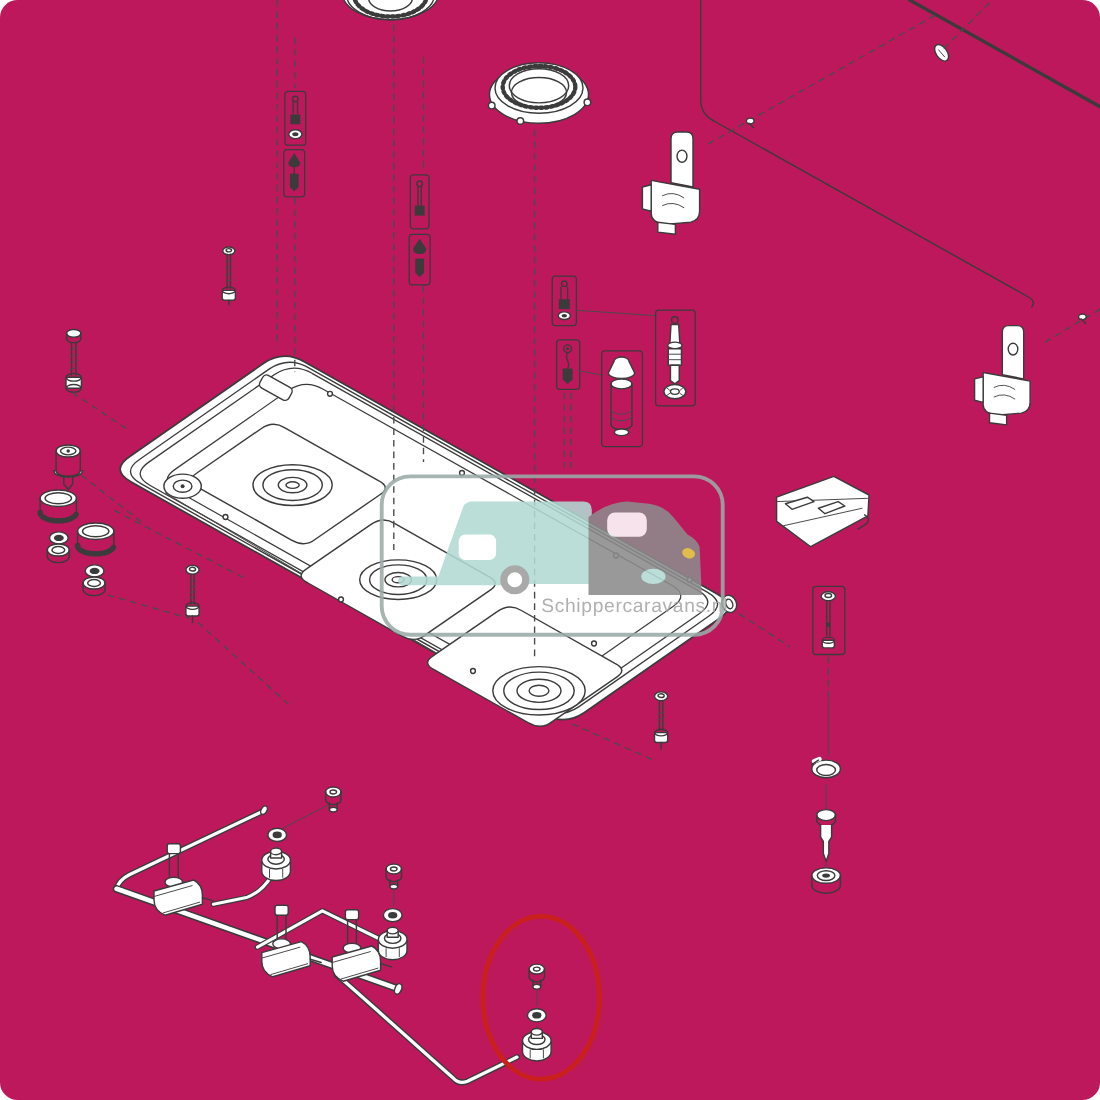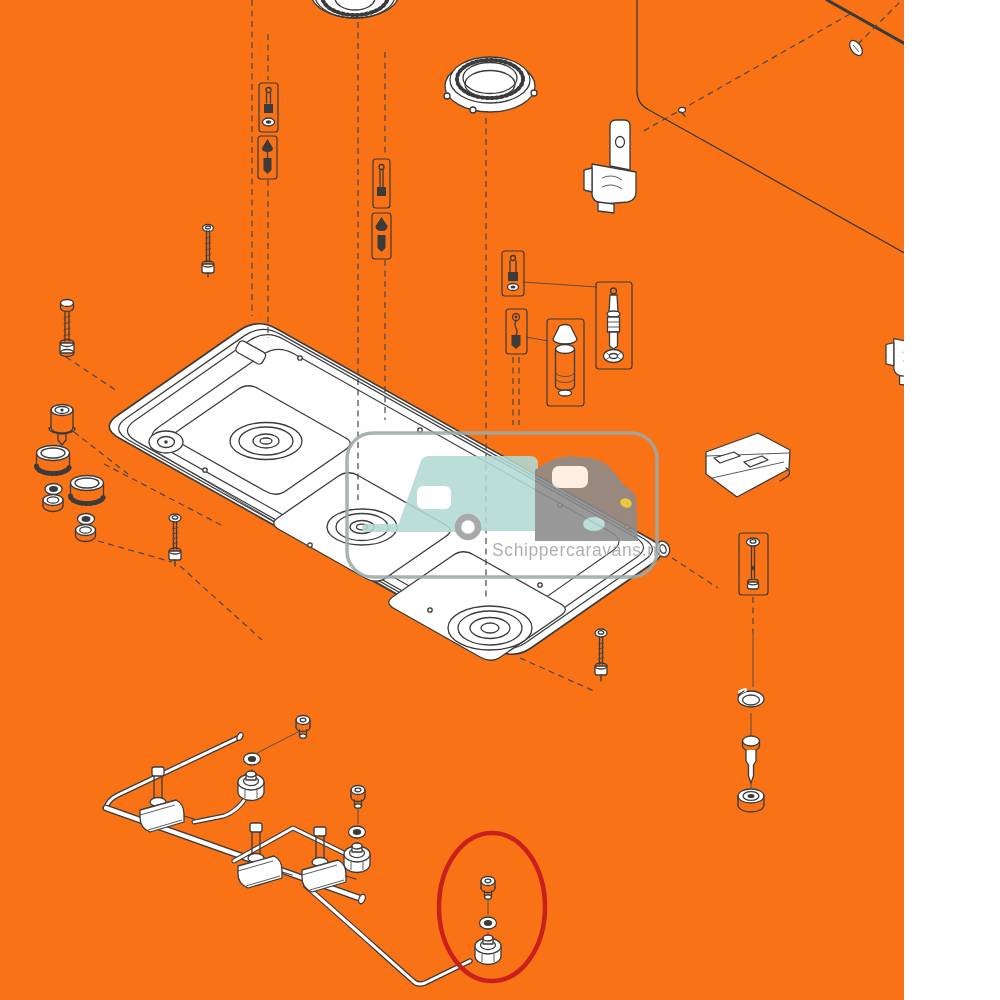--- a/index.html
+++ b/index.html
@@ -1,17 +1,17 @@
 <!DOCTYPE html>
 <html><head>
 <meta charset="utf-8">
 <style>
   html,body{margin:0;padding:0;background:#fff;}
-  .stage{width:904px;height:1000px;background:#f97316;position:relative;overflow:hidden;
-         font-family:"Liberation Sans",sans-serif;}
+  .stage{width:1000px;height:1000px;background:#be185d;position:relative;overflow:hidden;
+         font-family:"Liberation Sans",sans-serif;border-radius:16px;}
   svg{display:block;}
   .ln{stroke:#3b3b3b;stroke-width:1.3;fill:none;stroke-linecap:round;stroke-linejoin:round;}
   .lnf{stroke:#3b3b3b;stroke-width:1.3;fill:#fff;stroke-linejoin:round;}
   .thin{stroke:#4a4a4a;stroke-width:0.9;fill:none;}
   .dash{stroke:#4a4a4a;stroke-width:1.25;fill:none;stroke-dasharray:6 4.5;}
   .dk{fill:#3b3b3b;stroke:none;}
   .tube{stroke:#3b3b3b;fill:none;stroke-linecap:round;stroke-linejoin:round;}
   .tubew{stroke:#fff;fill:none;stroke-linecap:round;stroke-linejoin:round;}
   .box{stroke:#3b3b3b;stroke-width:1.2;fill:none;}
   .wm-text{font-size:17.5px;letter-spacing:0.6px;font-family:"Liberation Sans",sans-serif;}

